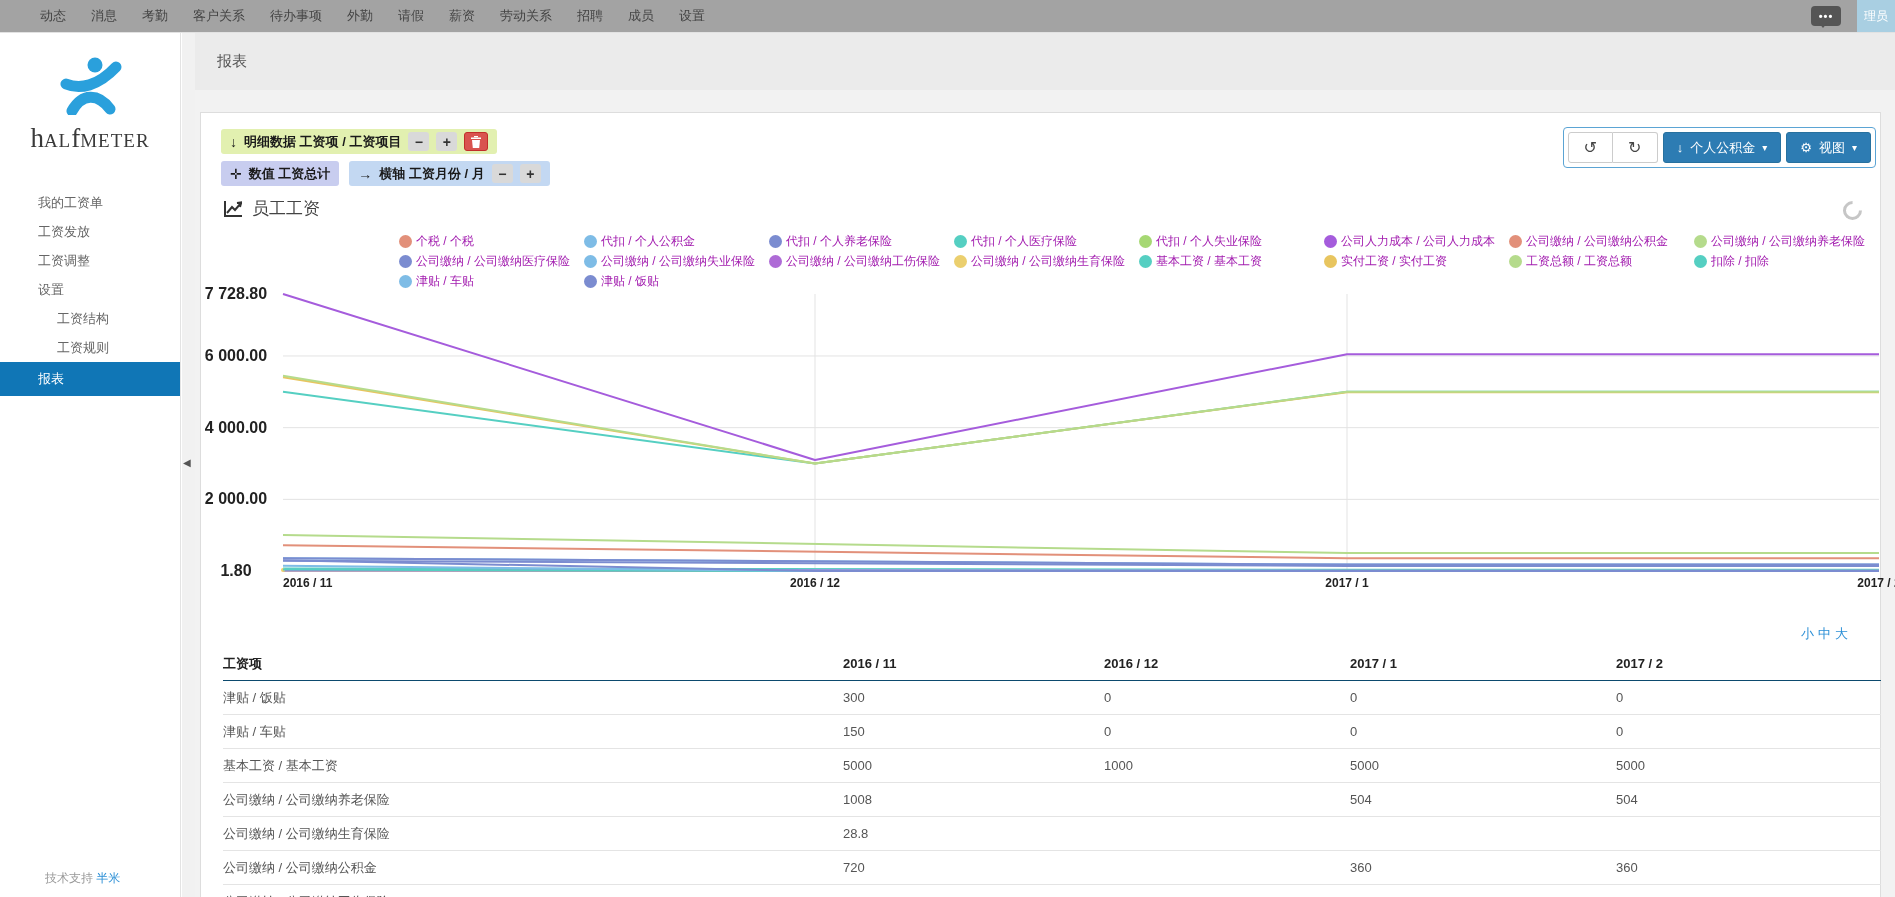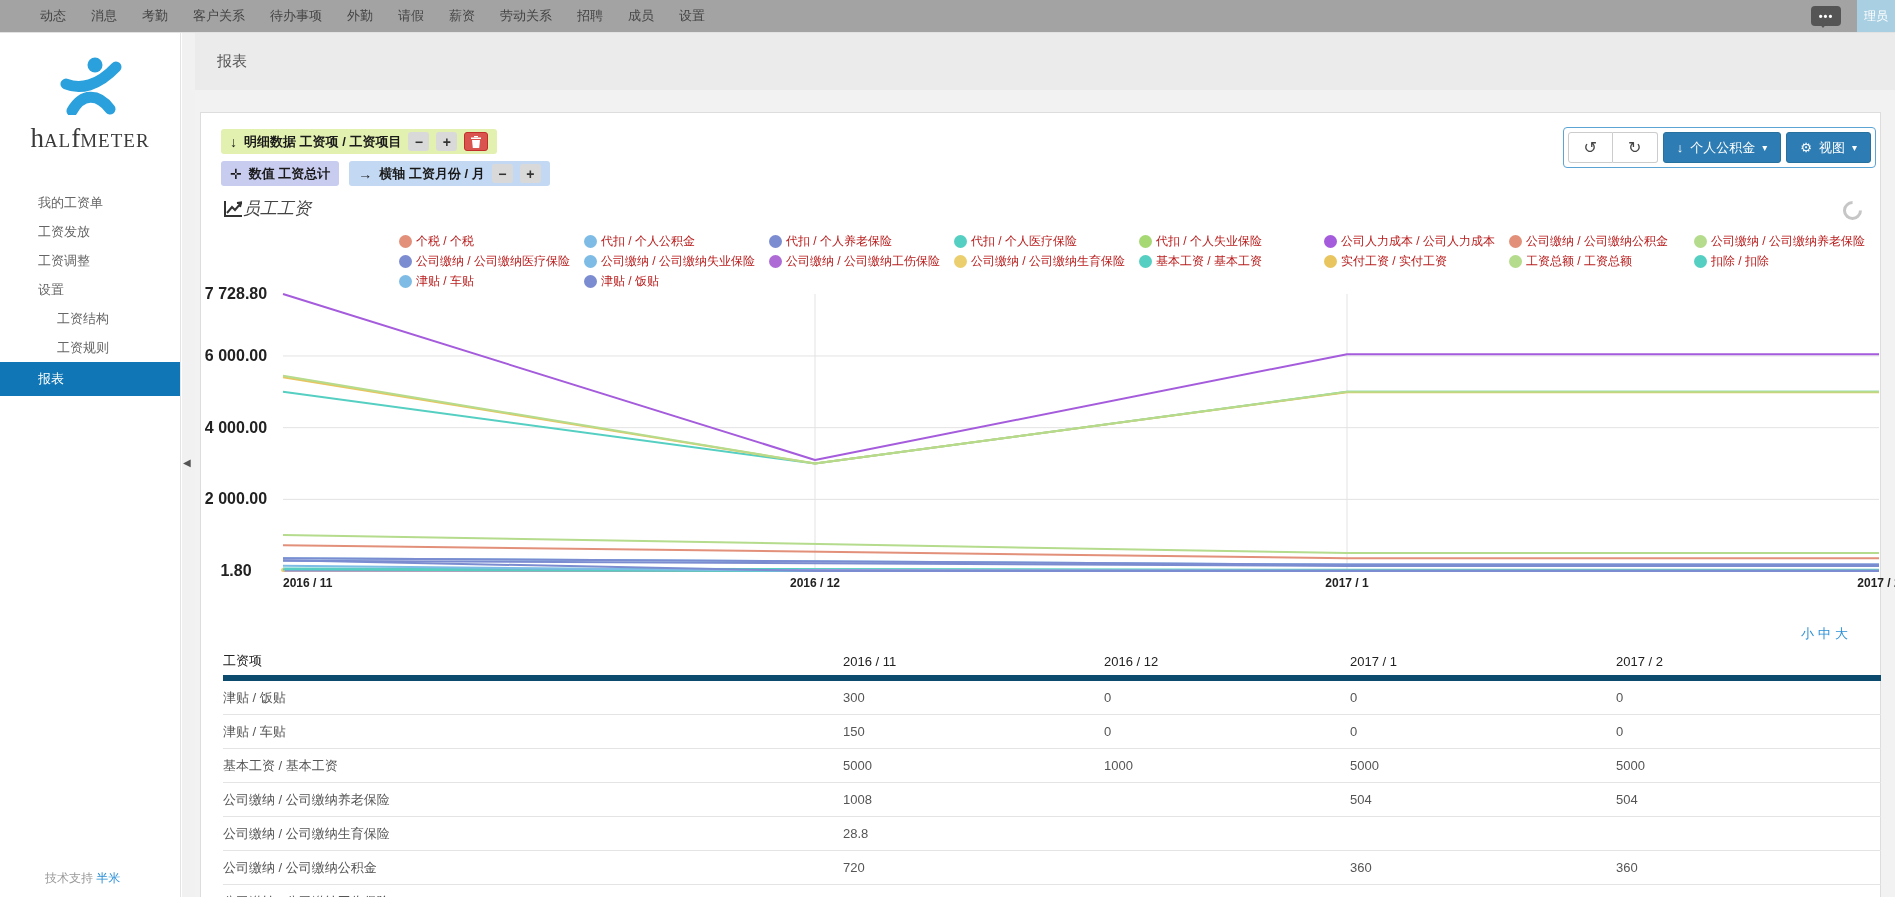--- a/index.html
+++ b/index.html
@@ -66,49 +66,49 @@
   .tb-white-group { display:flex; }
   .tb-btn-white { width:45px; height:31px; border:1px solid #ccc; background:#fff; color:#444;
                   font-size:16px; display:flex; align-items:center; justify-content:center; cursor:pointer; }
   .tb-btn-white:first-child { border-radius:3px 0 0 3px; }
   .tb-btn-white:last-child { border-radius:0 3px 3px 0; border-left:none; }
   .tb-btn-blue { height:31px; padding:0 13px; background:#2d7cb3; color:#fff; border:1px solid #27719f;
                  border-radius:3px; font-size:13px; display:flex; gap:7px; align-items:center; cursor:pointer; }
   .caret { font-size:10px; }
 
   
-  .chart-title { position:absolute; left:22px; top:84px; display:flex; font-size:17px;
-                 color:#444; align-items:center;font-style:italic; }
+  .chart-title { position:absolute; left:22px; top:84px; display:flex; gap:9px; font-size:17px;
+                 color:#444; align-items:center; }
   .refresh { position:absolute; right:18px; top:88px; width:19px; height:19px;
              border:3px solid #c6c6c6; border-top-color:transparent; border-radius:50%;
              transform:rotate(45deg); cursor:pointer; }
 
   
   .legend { position:absolute; left:198px; top:118px; width:1484px; display:flex; flex-wrap:wrap; }
   .legend-item { width:185px; display:flex; align-items:center; gap:4px; font-size:12px;
-                 color:#b91c1c; height:20px; white-space:nowrap; cursor:pointer; }
+                 color:#a21caf; height:20px; white-space:nowrap; cursor:pointer; }
   .legend-dot { width:13px; height:13px; border-radius:50%; flex:none; }
 
   
   .plot { position:absolute; left:82px; top:181px; width:1596px; height:277px; }
   .plot svg { position:absolute; left:0; top:0; overflow:visible; }
   .ytick { position:absolute; left:-86px; width:78px; text-align:center; font-size:16px;
            font-weight:bold; color:#222; transform:translateY(-50%); }
   .xtick { position:absolute; top:100%; margin-top:5px; font-size:12px; font-weight:bold;
            color:#222; white-space:nowrap; }
   .axis-title { position:absolute; left:82px; top:488px; width:1596px; text-align:center;
                 font-size:13px; color:#222; }
   .size-links { position:absolute; right:32px; top:512px; font-size:13px; color:#2b8fd6;
                 display:flex; gap:4px; }
 
   
   .rtable { position:absolute; left:22px; top:534px; width:1658px; font-size:13px; }
   .trow { display:grid; grid-template-columns:620px 261px 246px 266px 1fr; align-items:center;
           height:34px; border-bottom:1px solid #e4e4e4; color:#555; }
-  .trow.thead { font-weight:normal; color:#222; border-bottom:6px solid #0c4a6e; }
+  .trow.thead { font-weight:bold; color:#222; border-bottom:1px solid #0c4a6e; }
 </style>
 </head>
 <body>
 
 <div class="screen">
 
   <div class="topbar">
     <div class="nav">
         <div class="nav-item">动态</div>
         <div class="nav-item">消息</div>

